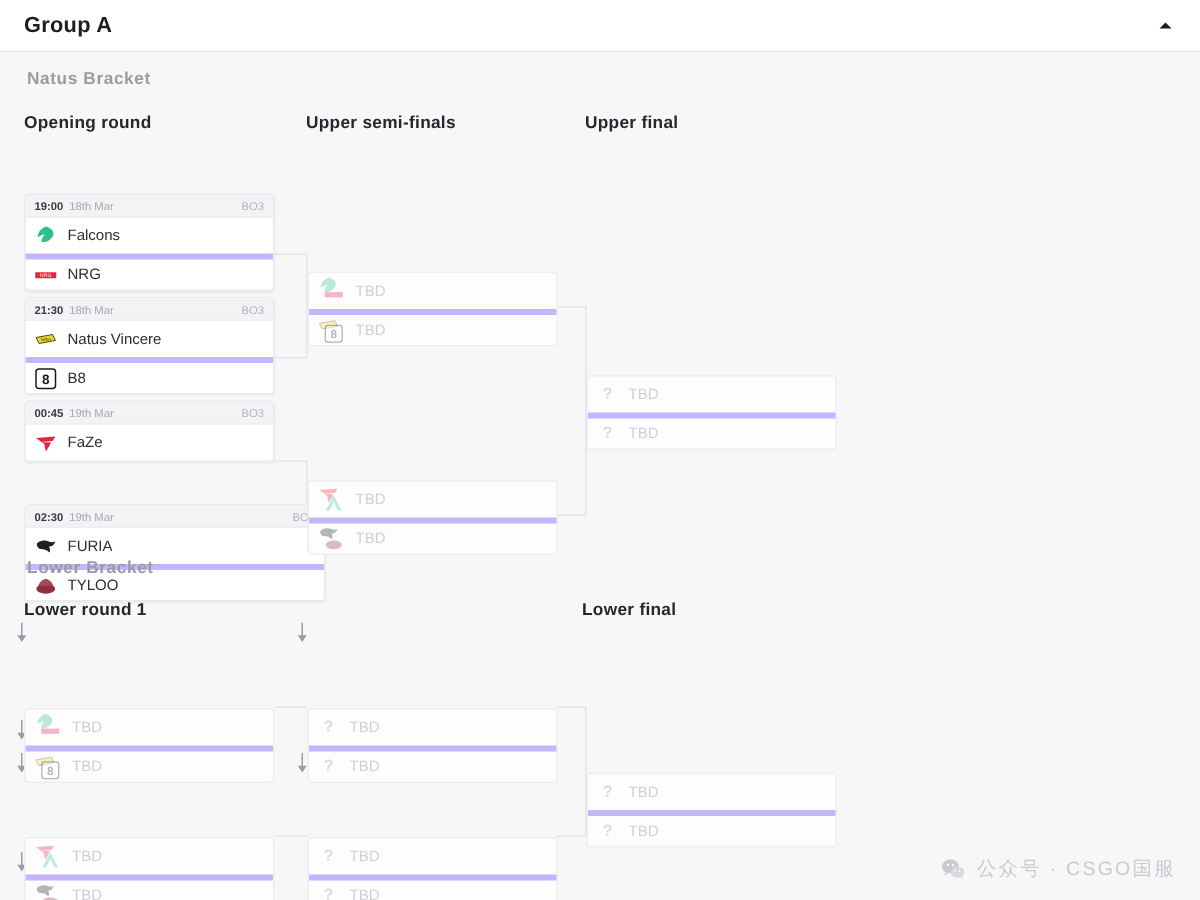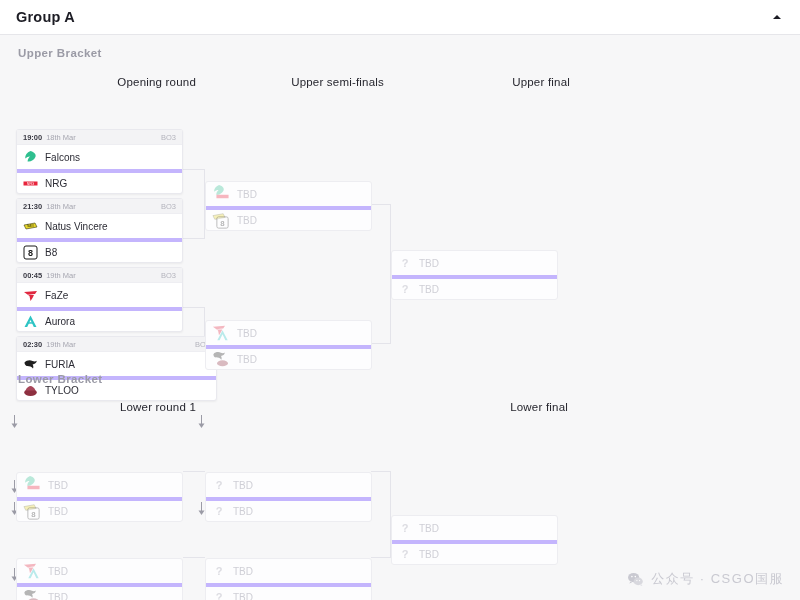--- a/index.html
+++ b/index.html
@@ -17,22 +17,22 @@
     padding:0 16px;box-sizing:border-box;
   }
   .group-title{font-size:14.5px;font-weight:bold;letter-spacing:.2px;color:#1c1c24;}
   .chev{width:14px;height:14px;display:block;}
   
   .board{position:relative;width:800px;height:565px;background:#f7f7f8;}
   .bracket-label{
     position:absolute;font-size:11.5px;font-weight:bold;color:#9b9ba6;letter-spacing:.4px;
   }
   .round-title{
-    position:absolute;font-size:11.5px;font-weight:normal;color:#26262e;letter-spacing:.2px;
-    text-align:right;
+    position:absolute;font-size:11.5px;font-weight:bold;color:#26262e;letter-spacing:.2px;
+    text-align:left;
   }
   
   .match{
     position:absolute;background:#ffffff;border:1px solid #e9e9ee;border-radius:3px;
     box-sizing:border-box;box-shadow:0 1px 2px rgba(0,0,0,.05);
   }
   .match.ghost{background:#fdfdfe;border-color:#ededf1;box-shadow:none;}
   .mhead{
     height:15px;background:#f3f3f5;border-bottom:1px solid #eeeef2;
     display:flex;align-items:center;padding:0 6px;box-sizing:border-box;
@@ -77,21 +77,21 @@
   <div class="group-title">Group A</div>
   <span class="chev">
     <svg viewBox="0 0 14 14" width="14" height="14">
         <path d="M3 9 L7 5 L11 9 Z" fill="#1c1c24"></path>
       </svg>
   </span>
 </div>
 
 <div class="board">
 
-  <div class="bracket-label" style="left:18px;top:12px;">Upper Bracket</div>
+  <div class="bracket-label" style="left:18px;top:12px;">Natus Bracket</div>
 
   <div class="round-title" style="left:16px;top:41px;width:180px;">Opening round</div>
   <div class="round-title" style="left:204px;top:41px;width:180px;">Upper semi-finals</div>
   <div class="round-title" style="left:390px;top:41px;width:180px;">Upper final</div>
 
   <div class="line hl" style="left:183px;top:134px;width:22px;"></div>
   <div class="line hl" style="left:183px;top:203px;width:22px;"></div>
   <div class="line vl" style="left:204px;top:134px;height:70px;"></div>
   <div class="line hl" style="left:183px;top:272px;width:22px;"></div>
   <div class="line hl" style="left:183px;top:341px;width:22px;"></div>
@@ -157,29 +157,20 @@
       <span class="mdate">19th Mar</span>
       <span class="mbo">BO3</span>
     </div>
     <div class="team">
       <span class="logo">
         <svg viewBox="0 0 15 15" width="15" height="15">
             <path d="M1 4 L14 3 L12 6 L4 6.6 L11 7 L9.5 10 L7.5 13 L6.5 8 Z" fill="#e0273f"></path>
           </svg>
       </span>
       <span class="tname">FaZe</span>
-    </div>
-    <div class="team">
-      <span class="logo">
-        <svg viewBox="0 0 15 15" width="15" height="15">
-            <path d="M7.5 1.5 L13.5 13 L10.8 13 L7.5 6 L4.2 13 L1.5 13 Z" fill="#2ec4c4"></path>
-            <rect x="4.4" y="8.2" width="6.2" height="1.5" fill="#2ec4c4"></rect>
-          </svg>
-      </span>
-      <span class="tname">Aurora</span>
     </div>
   </div>
 
   <div class="match" style="left:16px;top:301px;width:201px;">
     <div class="mhead">
       <span class="mtime">02:30</span>
       <span class="mdate">19th Mar</span>
       <span class="mbo">BO3</span>
     </div>
     <div class="team">

